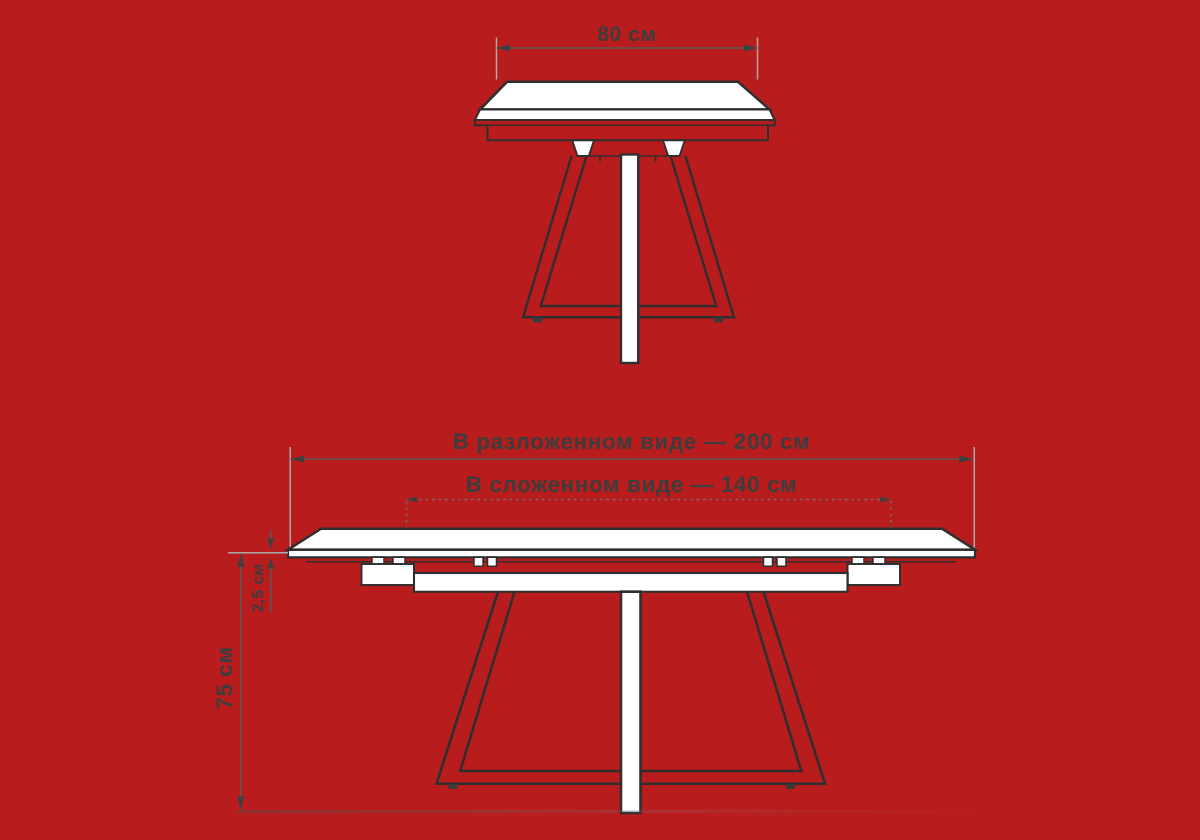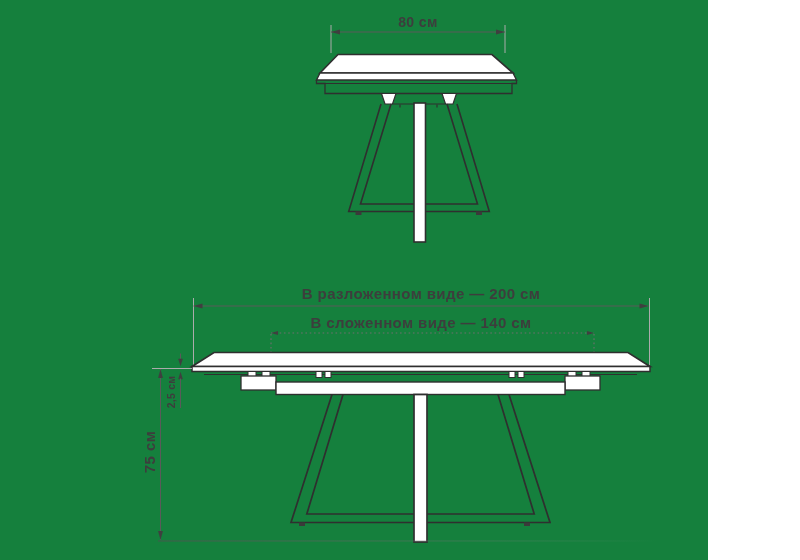--- a/index.html
+++ b/index.html
@@ -6,23 +6,23 @@
     margin: 0;
     padding: 0;
     background: #ffffff;
     width: 800px;
     height: 560px;
     overflow: hidden;
     font-family: "Liberation Sans", sans-serif;
   }
   .stage {
     position: relative;
-    width: 708px;
+    width: 800px;
     height: 560px;
-    background: #15803d;
+    background: #b91c1c;
   }
   svg { display: block; }
   .ink       { stroke: #2f2f2f; fill: none; }
   .ink-fill  { stroke: #2f2f2f; fill: #ffffff; }
   .dimline   { stroke: #5a5a5a; stroke-width: 1; fill: none; }
   .extline   { stroke: #ababab; stroke-width: 1; fill: none; }
   .dotline   { stroke: #6f6f6f; stroke-width: 1.1; fill: none; stroke-dasharray: 1.6 2.7; }
   .arrow     { fill: #3f3f3f; stroke: none; }
   .foot      { fill: #3a3a3a; stroke: none; }
   .dim-label {

